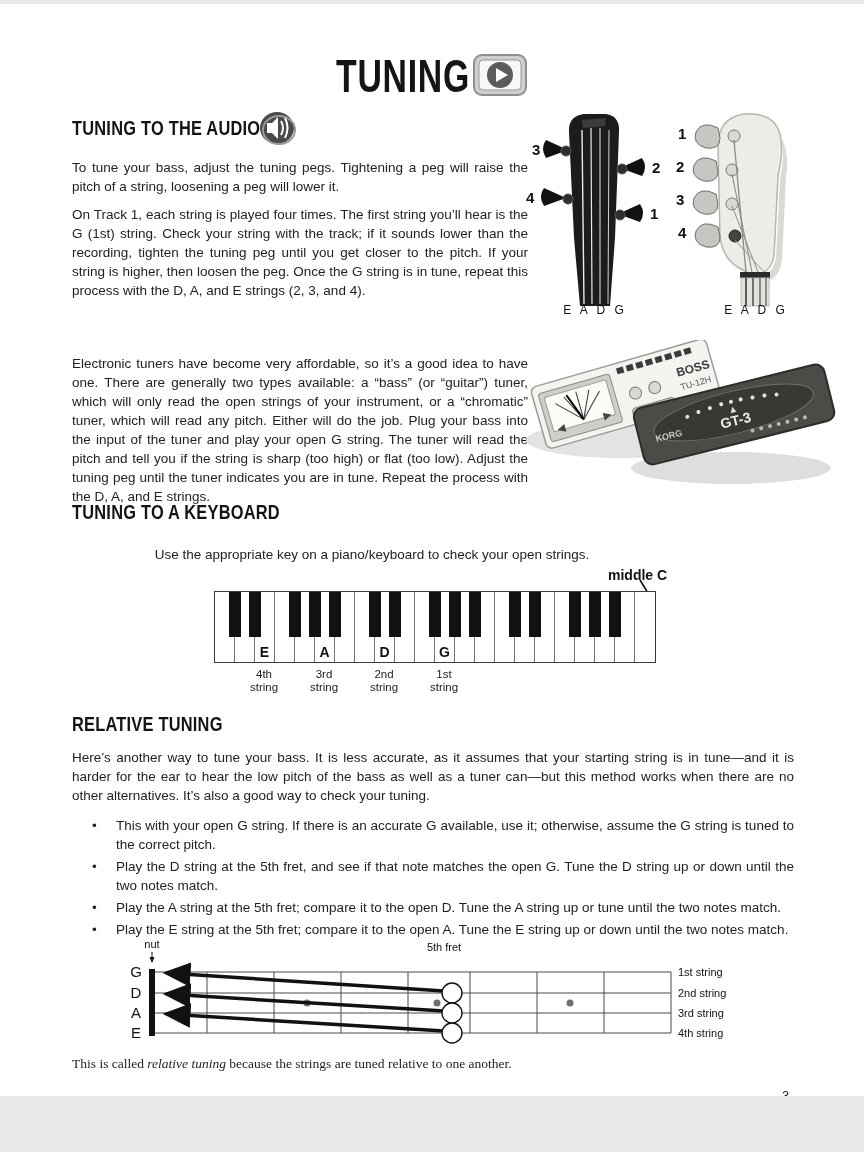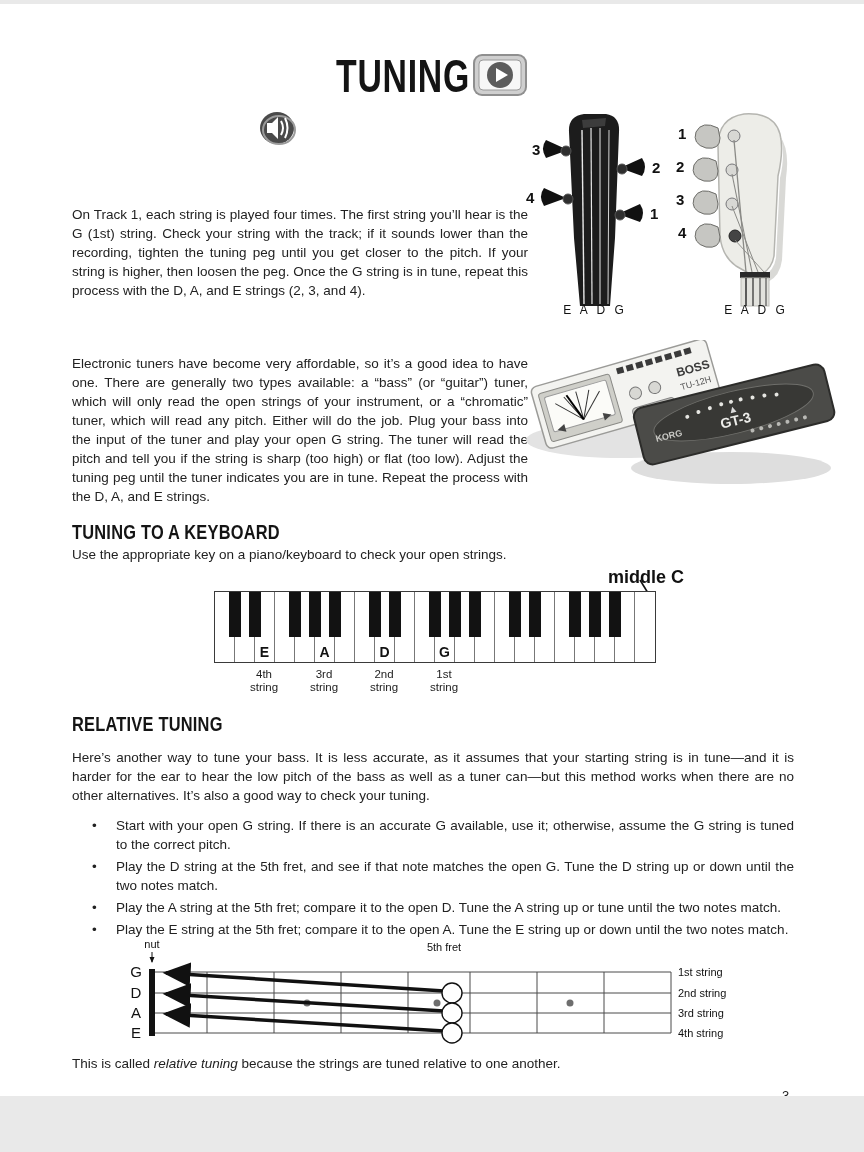--- a/index.html
+++ b/index.html
@@ -4,59 +4,63 @@
 <style>
   html,body{margin:0;padding:0;background:#e9e9e9;}
   .page{position:relative;width:864px;height:1092px;background:#ffffff;margin:4px auto;
         font-family:"Liberation Sans", sans-serif;color:#1f1f1f;overflow:hidden;}
   .abs{position:absolute;}
   .big-title{font-size:47px;font-weight:700;letter-spacing:1px;color:#141414;
              transform:scaleX(.72);transform-origin:0 50%;white-space:nowrap;display:inline-block;}
   .sec-h{font-size:21px;font-weight:700;color:#141414;transform:scaleX(.78);
          transform-origin:0 50%;white-space:nowrap;display:inline-block;letter-spacing:.3px;}
   .body-p{font-size:13.5px;line-height:19px;text-align:justify;color:#222;}
-  .body-line{font-size:13.5px;line-height:19px;color:#222;}
+  .body-line{font-size:13.5px;line-height:19px;color:#222;text-align:center;}
   .bullets{font-size:13.5px;line-height:19px;color:#222;}
   .bullet-item{display:flex;margin-bottom:3px;}
   .bullet-mark{width:24px;flex:0 0 24px;text-align:left;padding-left:4px;}
   .bullet-text{flex:1;text-align:justify;}
   
   .kb{position:absolute;left:214px;top:587px;width:440px;height:70px;border:1.5px solid #3a3a3a;background:#fff;}
   .wk{position:absolute;top:0;width:20px;height:70px;border-right:1px solid #777;box-sizing:border-box;background:#fff;}
   .wk .note{position:absolute;bottom:2px;left:0;width:100%;text-align:center;font-weight:700;font-size:14px;color:#111;}
   .bk{position:absolute;top:0;width:12px;height:45px;background:#121212;z-index:3;}
   .kb-cap{position:absolute;width:46px;text-align:center;font-size:11.5px;line-height:13px;color:#1d1d1d;}
-  .midc{position:absolute;left:608px;top:563px;font-weight:700;font-size:18px;color:#111;}
+  .midc{position:absolute;left:608px;top:563px;font-weight:700;font-size:14px;color:#111;}
   .closing{font-size:13.5px;color:#222;}
   .pgnum{font-size:13px;color:#222;}
 </style>
 </head>
 <body>
 
 <div class="page">
 
   <div class="abs" style="left:336px;top:44px;">
     <span class="big-title">TUNING</span>
   </div>
   <svg class="abs" style="left:472px;top:49px;" width="56" height="44" viewBox="0 0 56 44">
     <rect x="1" y="1" width="54" height="42" rx="9" fill="#8f8f8f"></rect>
     <rect x="3" y="3" width="50" height="38" rx="7" fill="#cfcfcf"></rect>
     <rect x="7" y="7" width="42" height="30" rx="4" fill="#f7f7f7" stroke="#9a9a9a"></rect>
     <circle cx="28" cy="22" r="13" fill="#5c5c5c"></circle>
     <polygon points="24,15 36,22 24,29" fill="#ffffff"></polygon>
   </svg>
 
+  <div class="abs" style="left:72px;top:112px;">
+    <span class="sec-h">TUNING TO THE AUDIO</span>
+  </div>
   <svg class="abs" style="left:256px;top:105px;" width="42" height="38" viewBox="0 0 42 38">
     <ellipse cx="21" cy="19" rx="17" ry="16" fill="#4a4a4a"></ellipse>
     <ellipse cx="23" cy="21" rx="16" ry="14" fill="none" stroke="#9b9b9b" stroke-width="2"></ellipse>
     <polygon points="11,14 16,14 22,8 22,30 16,24 11,24" fill="#ffffff"></polygon>
     <path d="M25,12 Q29,19 25,26" fill="none" stroke="#ffffff" stroke-width="2"></path>
     <path d="M29,9 Q34,19 29,29" fill="none" stroke="#ffffff" stroke-width="2"></path>
   </svg>
 
+  <div class="abs body-p" style="left:72px;top:154px;width:456px;">To tune your bass, adjust the tuning pegs. Tightening a peg will raise the pitch of a string, loosening a peg will lower it.</div>
   <div class="abs body-p" style="left:72px;top:201px;width:456px;">On Track 1, each string is played four times. The first string you’ll hear is the G (1st) string. Check your string with the track; if it sounds lower than the recording, tighten the tuning peg until you get closer to the pitch. If your string is higher, then loosen the peg. Once the G string is in tune, repeat this process with the D, A, and E strings (2, 3, and 4).</div>
 
   <svg class="abs" style="left:522px;top:102px;" width="300" height="210" viewBox="0 0 300 210">
 
     <g>
       <path d="M52,132 L47,26 Q46,10 62,8 L84,8 Q98,10 97,26 L93,132 L88,200 L58,200 Z" fill="#1c1c1c"></path>
       <path d="M60,14 L84,12 L83,20 L61,22 Z" fill="#3c3c3c"></path>
 
       <path d="M46,44 L24,34 Q18,42 24,52 Z" fill="#111"></path>
         <circle cx="44" cy="45" r="5" fill="#2e2e2e" stroke="#555"></circle>
@@ -173,21 +177,21 @@
           <circle cx="121" cy="49" r="2"></circle>
           <circle cx="130" cy="49" r="2"></circle>
         <circle cx="139" cy="49" r="2"></circle>
           <circle cx="148" cy="49" r="2"></circle>
           <circle cx="157" cy="49" r="2"></circle>
           <circle cx="166" cy="49" r="2"></circle>
         </g>
     </g>
   </svg>
 
-  <div class="abs" style="left:72px;top:516px;">
+  <div class="abs" style="left:72px;top:496px;">
     <span class="sec-h">TUNING TO A KEYBOARD</span>
   </div>
   <div class="abs body-line" style="left:72px;top:541px;width:600px;">Use the appropriate key on a piano/keyboard to check your open strings.</div>
 
   <div class="midc">middle C</div>
   <svg class="abs" style="left:636px;top:574px;" width="22" height="24" viewBox="0 0 22 24">
     <line x1="4" y1="2" x2="12" y2="15" stroke="#111" stroke-width="1.6"></line>
     <polygon points="13.5,21 7.5,14.5 15.5,13" fill="#111"></polygon>
   </svg>
 
@@ -244,21 +248,21 @@
   <div class="kb-cap" style="left:421px;top:664px;">1st string</div>
 
   <div class="abs" style="left:72px;top:708px;">
     <span class="sec-h">RELATIVE TUNING</span>
   </div>
   <div class="abs body-p" style="left:72px;top:744px;width:722px;">Here’s another way to tune your bass. It is less accurate, as it assumes that your starting string is in tune—and it is harder for the ear to hear the low pitch of the bass as well as a tuner can—but this method works when there are no other alternatives. It’s also a good way to check your tuning.</div>
 
   <div class="abs bullets" style="left:88px;top:812px;width:706px;">
     <div class="bullet-item">
       <span class="bullet-mark">•</span>
-      <span class="bullet-text">Start with your open G string. If there is an accurate G available, use it; otherwise, assume the G string is tuned to the correct pitch.</span>
+      <span class="bullet-text">This with your open G string. If there is an accurate G available, use it; otherwise, assume the G string is tuned to the correct pitch.</span>
     </div>
     <div class="bullet-item">
       <span class="bullet-mark">•</span>
       <span class="bullet-text">Play the D string at the 5th fret, and see if that note matches the open G. Tune the D string up or down until the two notes match.</span>
     </div>
     <div class="bullet-item">
       <span class="bullet-mark">•</span>
       <span class="bullet-text">Play the A string at the 5th fret; compare it to the open D. Tune the A string up or tune until the two notes match.</span>
     </div>
     <div class="bullet-item">
@@ -319,19 +323,19 @@
     <text x="16" y="60" font-size="15" text-anchor="middle" fill="#111">D</text>
     <text x="16" y="80" font-size="15" text-anchor="middle" fill="#111">A</text>
     <text x="16" y="100" font-size="15" text-anchor="middle" fill="#111">E</text>
 
     <text x="558" y="38" font-size="11" fill="#111">1st string</text>
     <text x="558" y="59" font-size="11" fill="#111">2nd string</text>
     <text x="558" y="79" font-size="11" fill="#111">3rd string</text>
     <text x="558" y="99" font-size="11" fill="#111">4th string</text>
   </svg>
 
-  <div class="abs closing" style="left:72px;top:1052px;width:700px;">
+  <div class="abs closing" style="left:72px;top:1052px;width:700px;font-family:Liberation Serif, serif;">
     <span>This is called </span><span style="font-style:italic">relative tuning</span><span> because the strings are tuned relative to one another.</span>
   </div>
 
   <div class="abs pgnum" style="left:782px;top:1084px;">3</div>
 
 </div>
 
 </body></html>

